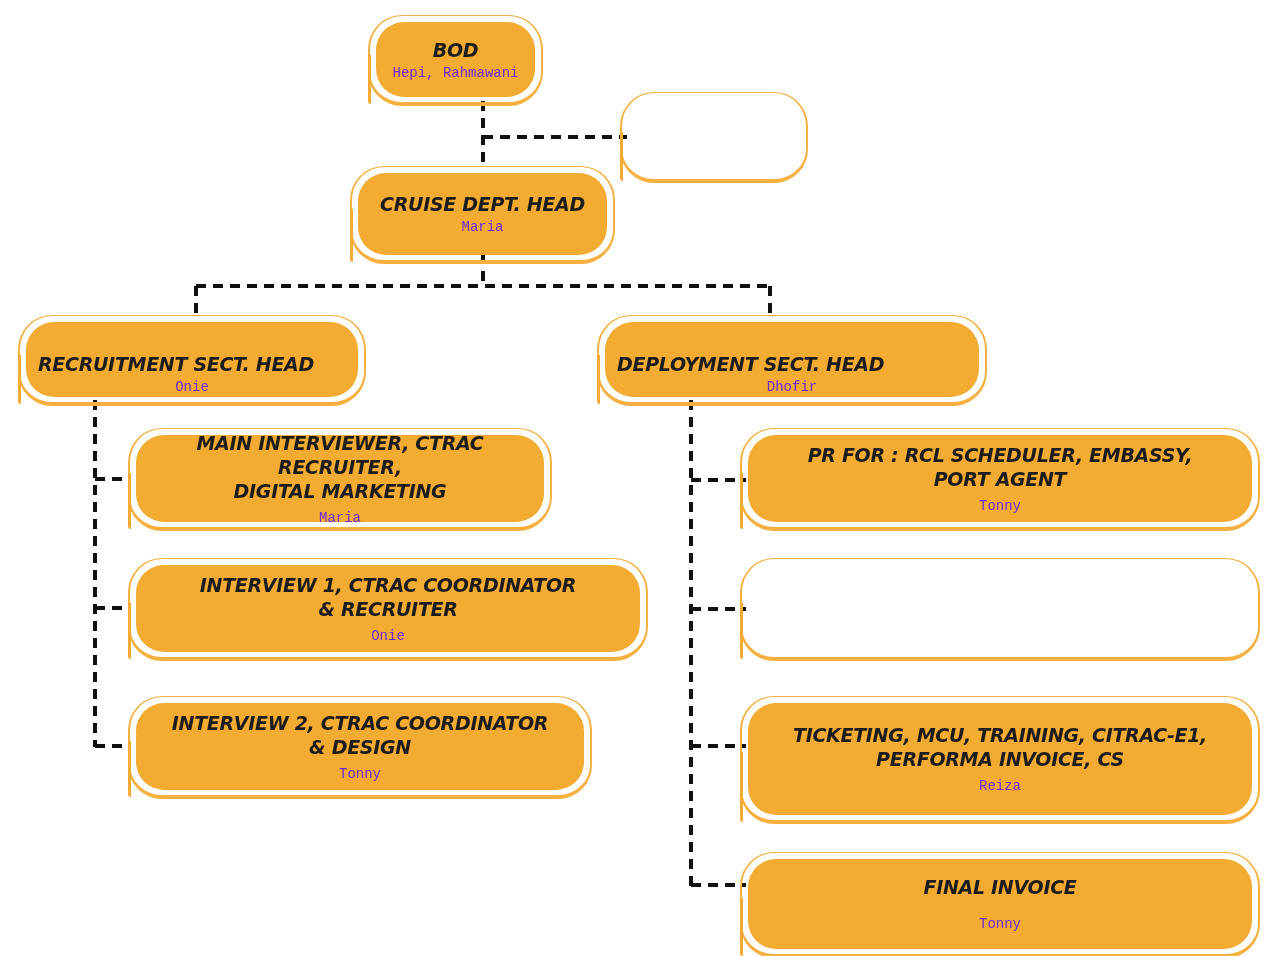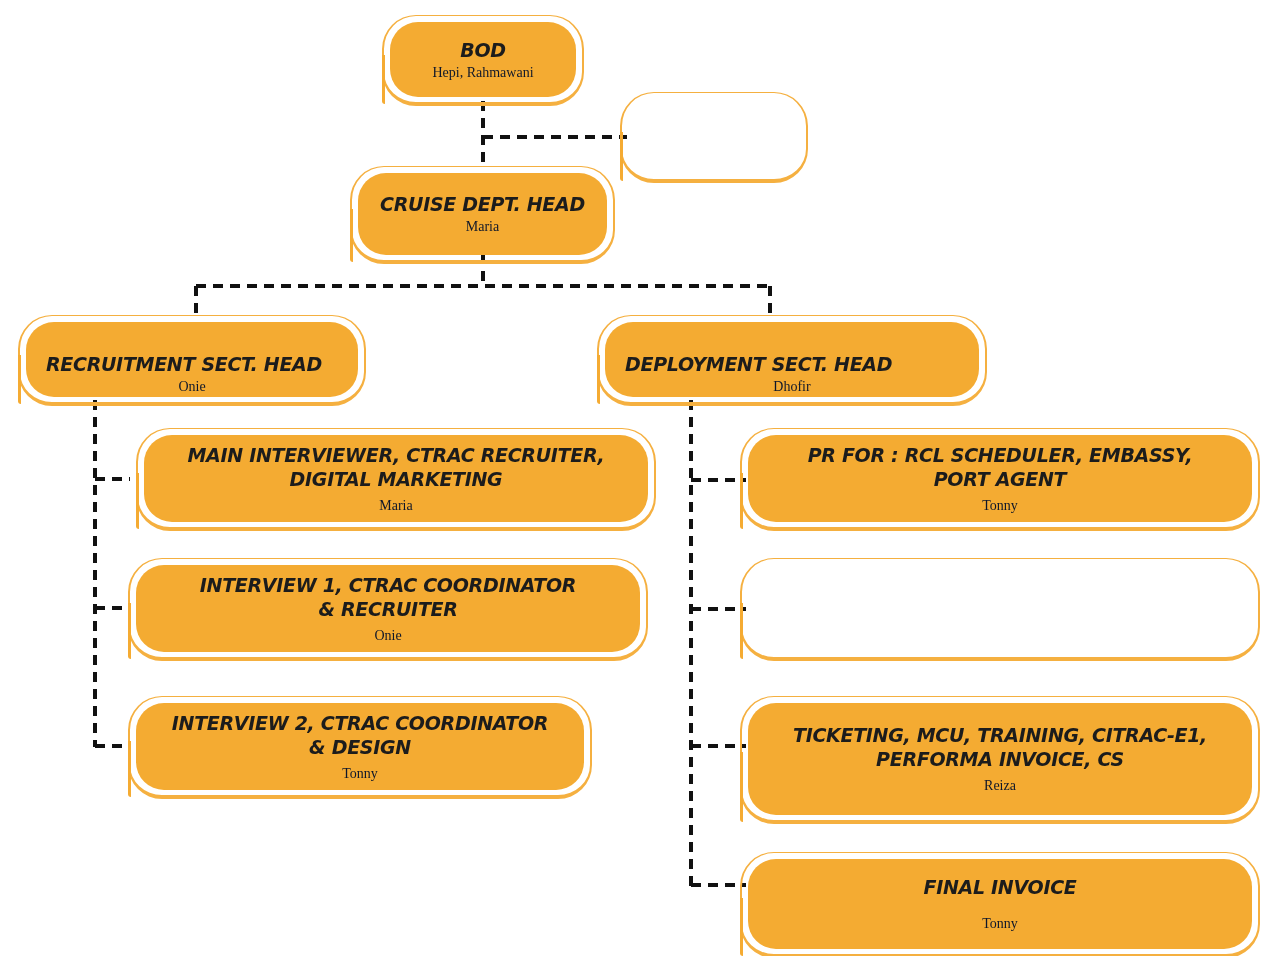--- a/index.html
+++ b/index.html
@@ -7,23 +7,23 @@
          font-family:"DejaVu Sans", sans-serif; }
   svg.lines { position:absolute; left:0; top:0; width:1280px; height:956px; }
   .node { position:absolute; box-sizing:border-box; }
   .node .outer { position:absolute; inset:0; border-radius:34px;
     border:1.5px solid #f5b040; border-bottom-width:4px; border-left-width:2px; border-right-width:2px; box-sizing:border-box; }
   .node .outer::before { content:""; position:absolute; left:-2px; top:45%; bottom:-2px; width:3px; background:#f5ab32; border-radius:2px 0 0 34px; }
   .node .inner { position:absolute; left:8px; right:8px; top:7px; bottom:9px; border-radius:28px;
     background:#f4ab32; display:flex; flex-direction:column; align-items:center; justify-content:center; text-align:center; }
   .title { font-family:"DejaVu Sans", sans-serif; font-style:italic; font-weight:bold; color:#1c1c1c;
     font-size:19px; line-height:24px; letter-spacing:-0.3px; white-space:pre-line; }
-  .name { font-family:Liberation Serif, serif; color:#0f172a; font-size:14px; line-height:18px; margin-top:2px; }
+  .name { font-family:Liberation Mono, monospace; color:#6d28d9; font-size:14px; line-height:18px; margin-top:2px; }
   .child .name { margin-top:6px; }
-  .titleL { align-self:flex-start; padding-left:20px;margin-top:29px; }
+  .titleL { align-self:flex-start; padding-left:12px;margin-top:29px; }
 </style>
 </head>
 <body>
 
 <svg class="lines" xmlns="http://www.w3.org/2000/svg">
   <g stroke="#111" stroke-width="4" fill="none" stroke-dasharray="10 7">
     <path d="M483 101 V168"></path>
     <path d="M483 137 H627"></path>
     <path d="M483 254 V286"></path>
     <path d="M196 286 H770"></path>
@@ -34,21 +34,21 @@
     <path d="M95 608 H130"></path>
     <path d="M95 746 H130"></path>
     <path d="M691 400 V886"></path>
     <path d="M691 480 H746"></path>
     <path d="M691 609 H746"></path>
     <path d="M691 746 H746"></path>
     <path d="M691 885 H746"></path>
   </g>
 </svg>
 
-<div class="node" style="left:382px;top:15px;width:202px;height:91px;">
+<div class="node" style="left:368px;top:15px;width:175px;height:91px;">
   <div class="outer"></div>
   <div class="inner">
     <div class="title">BOD</div>
     <div class="name">Hepi, Rahmawani</div>
   </div>
 </div>
 
 <div class="node" style="left:620px;top:92px;width:188px;height:91px;">
   <div class="outer"></div>
 </div>
@@ -70,21 +70,21 @@
 </div>
 
 <div class="node" style="left:597px;top:315px;width:390px;height:91px;">
   <div class="outer"></div>
   <div class="inner">
     <div class="title titleL">DEPLOYMENT SECT. HEAD</div>
     <div class="name">Dhofir</div>
   </div>
 </div>
 
-<div class="node child" style="left:128px;top:428px;width:520px;height:103px;margin-left:8px;">
+<div class="node child" style="left:128px;top:428px;width:424px;height:103px;">
   <div class="outer"></div>
   <div class="inner">
     <div class="title">MAIN INTERVIEWER, CTRAC RECRUITER,
 DIGITAL MARKETING</div>
     <div class="name">Maria</div>
   </div>
 </div>
 <div class="node child" style="left:128px;top:558px;width:520px;height:103px;">
   <div class="outer"></div>
   <div class="inner">

